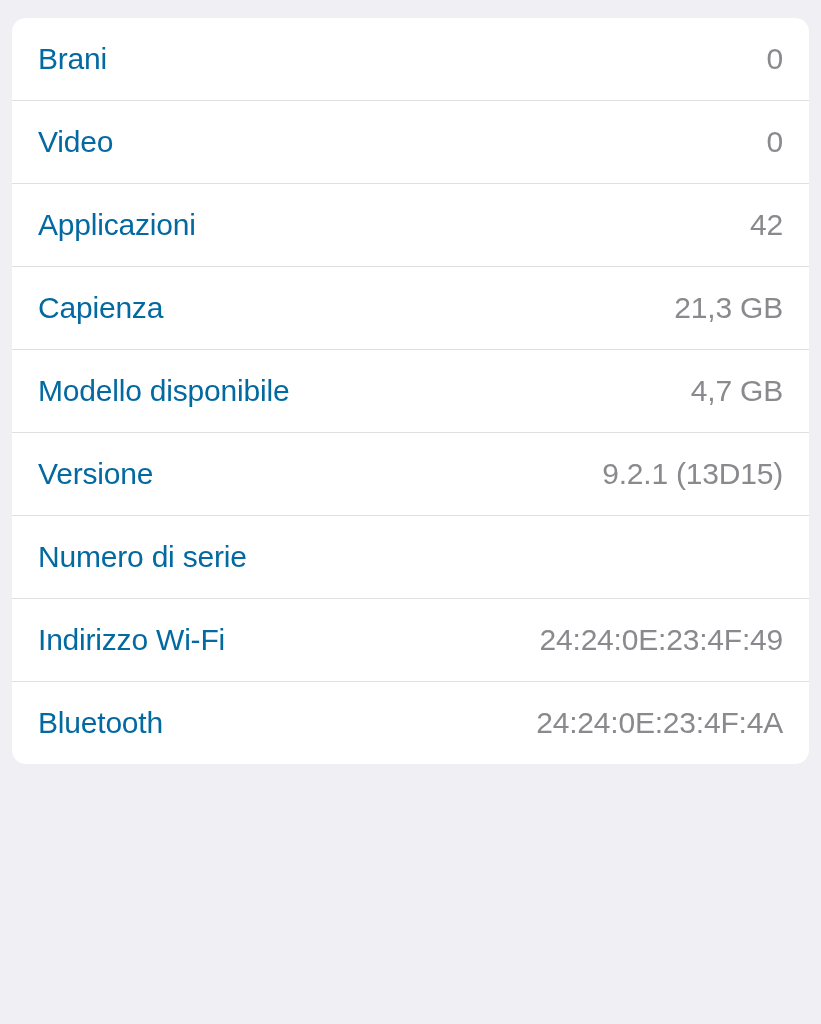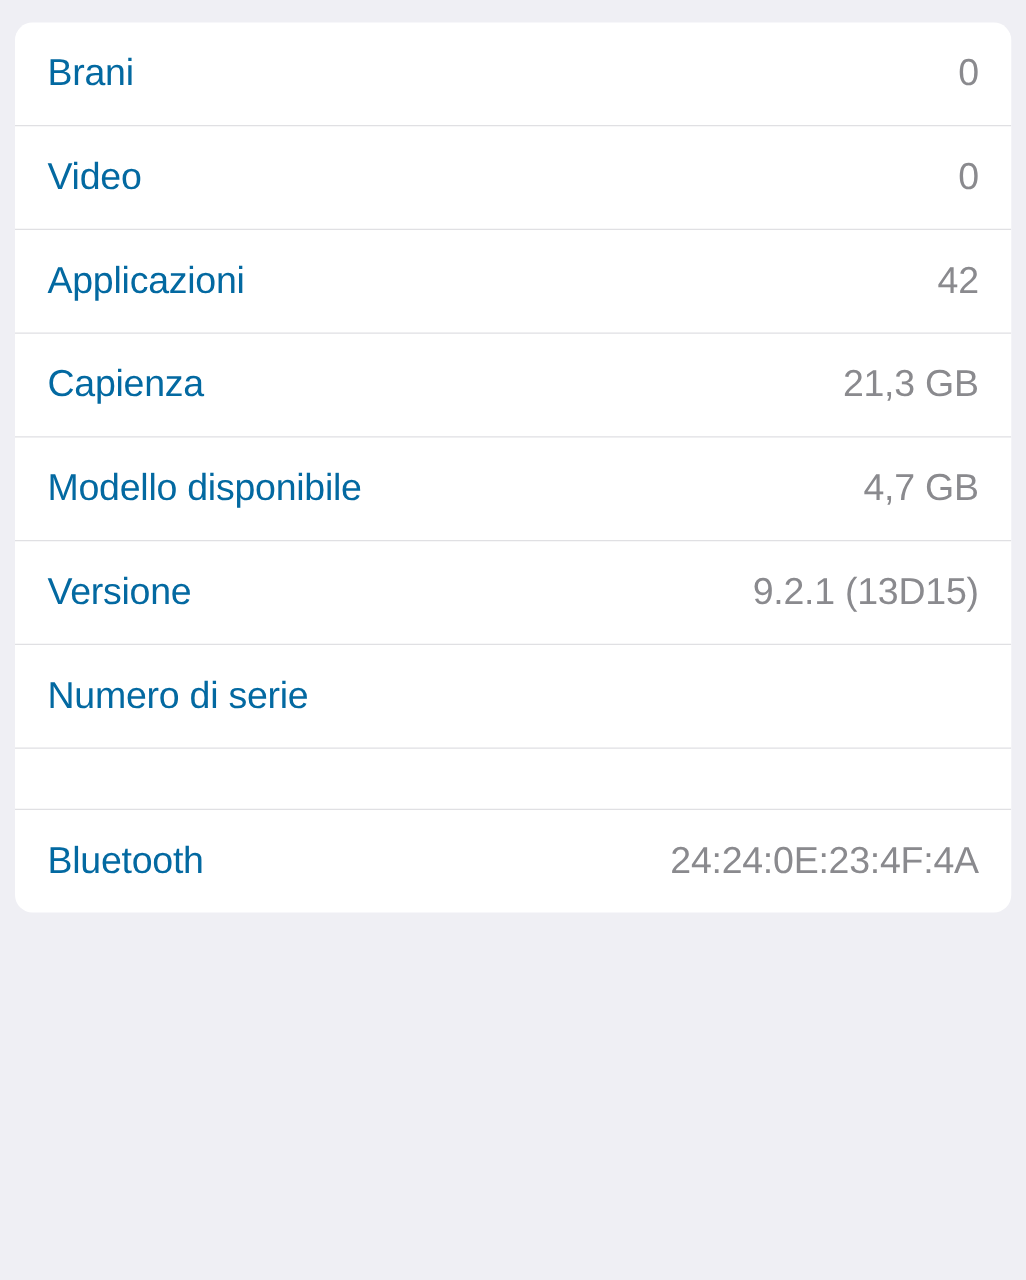--- a/index.html
+++ b/index.html
@@ -68,18 +68,20 @@
     <span class="row-value">4,7 GB</span>
   </div>
   <div class="settings-row">
     <span class="row-label">Versione</span>
     <span class="row-value">9.2.1 (13D15)</span>
   </div>
   <div class="settings-row">
     <span class="row-label">Numero di serie</span>
   </div>
   <div class="settings-row">
+    <span class="row-label">Indirizzo Wi-Fi</span>
+    <span class="row-value">24:24:0E:23:4F:49</span>
   </div>
   <div class="settings-row">
     <span class="row-label">Bluetooth</span>
     <span class="row-value">24:24:0E:23:4F:4A</span>
   </div>
 </div>
 
 </body></html>

